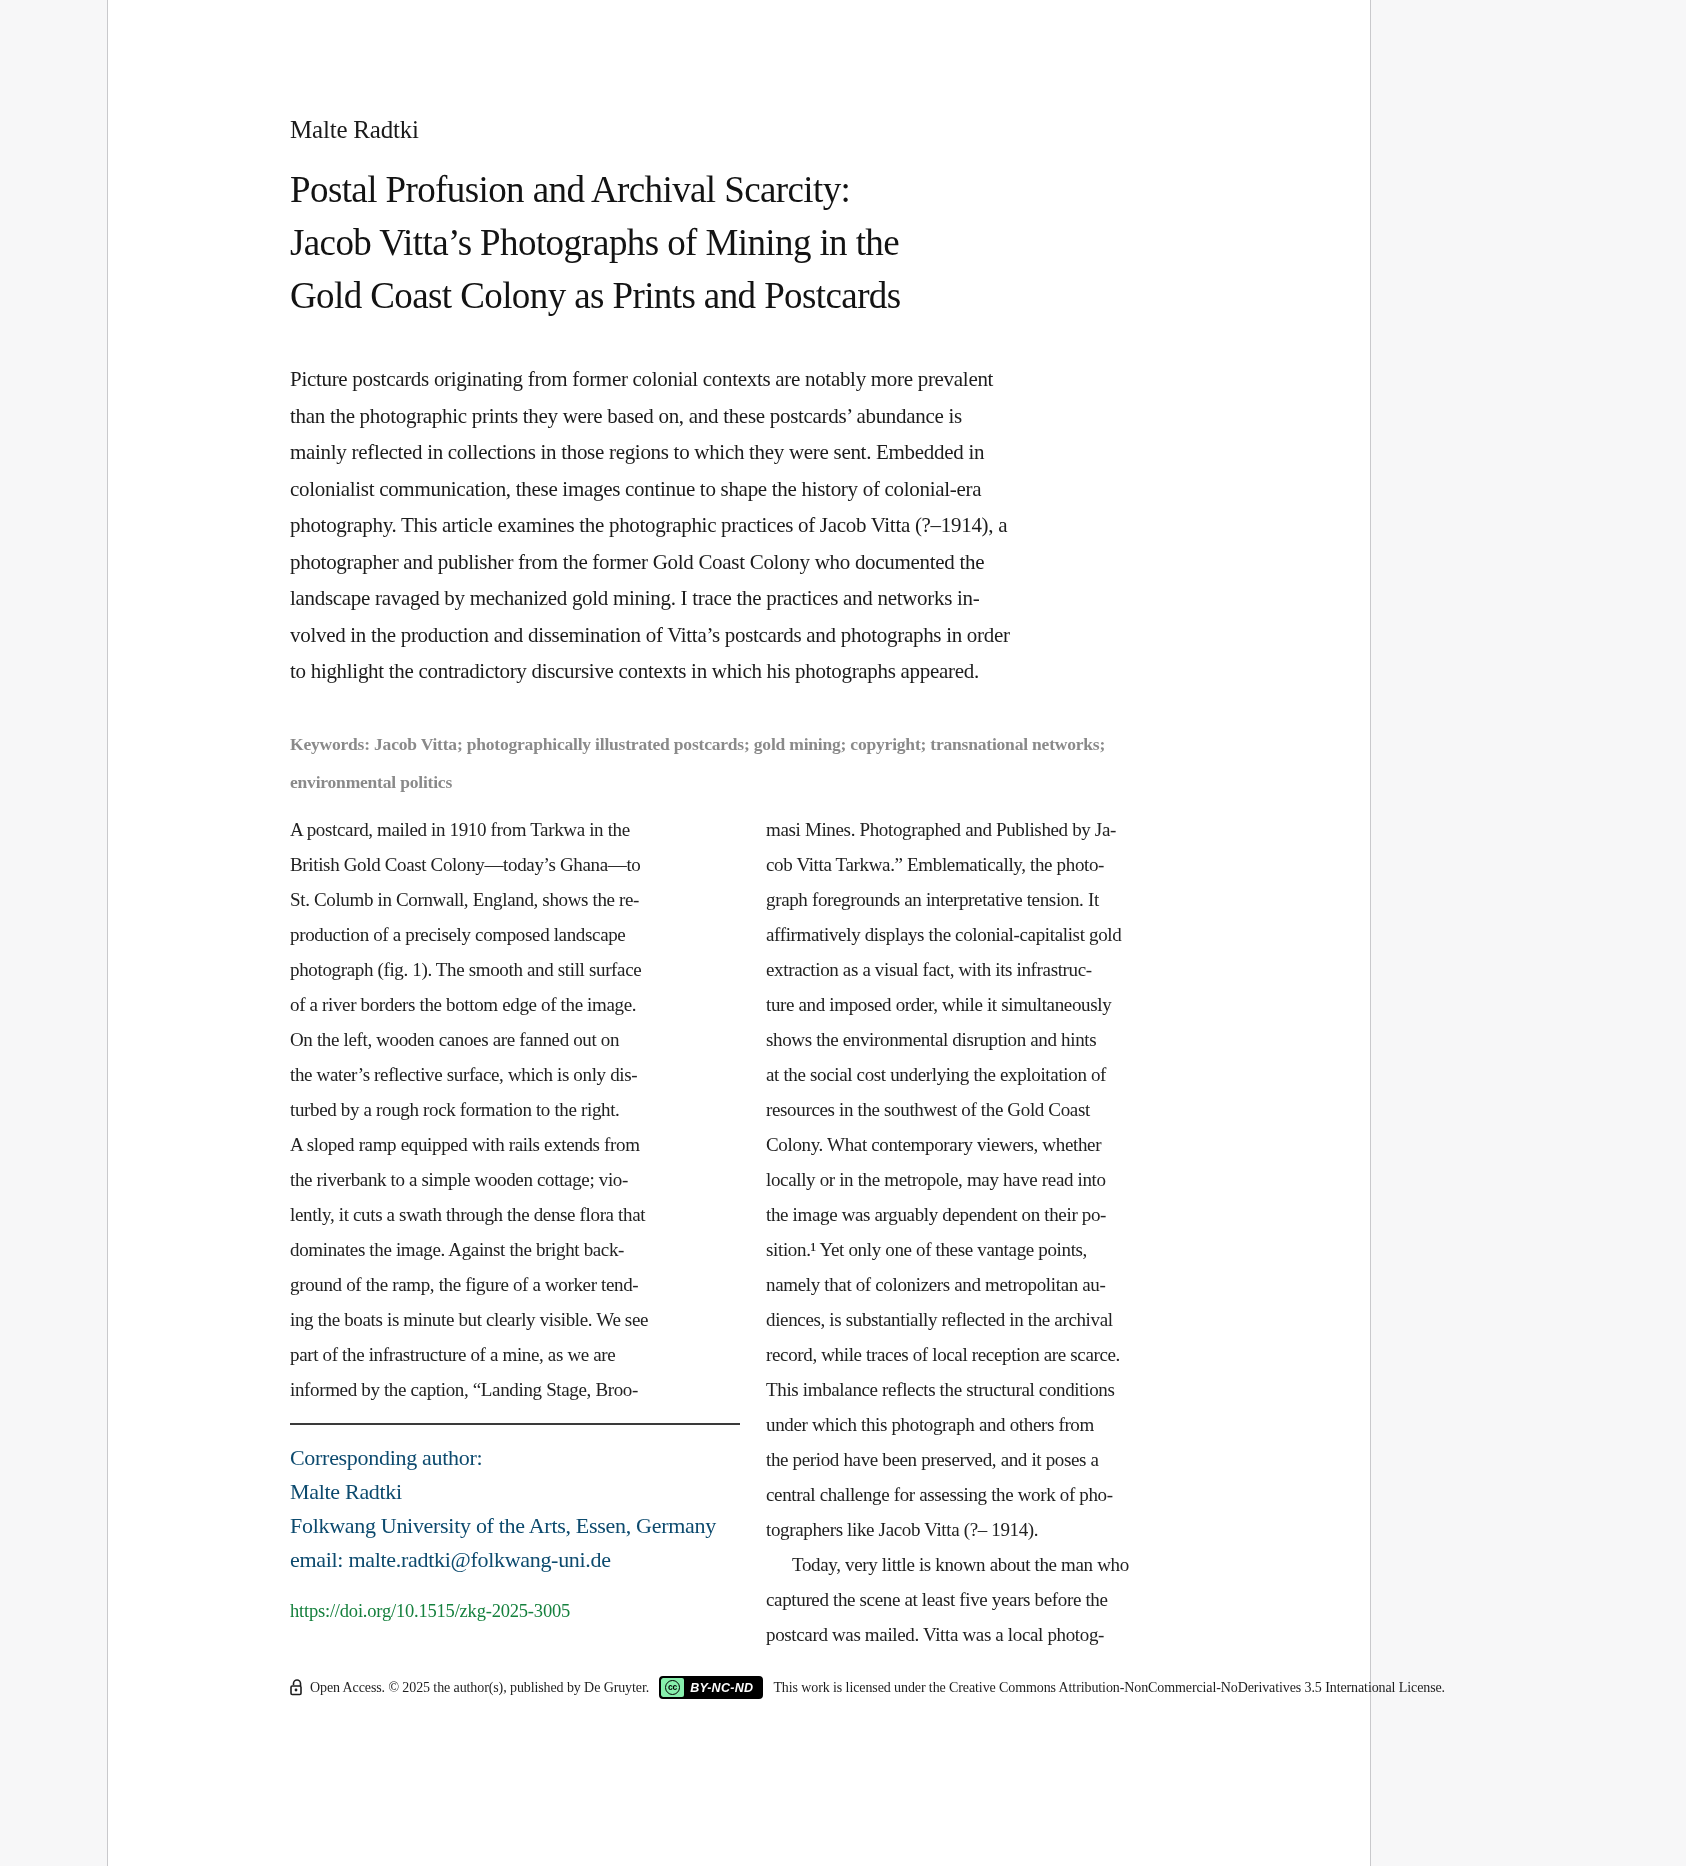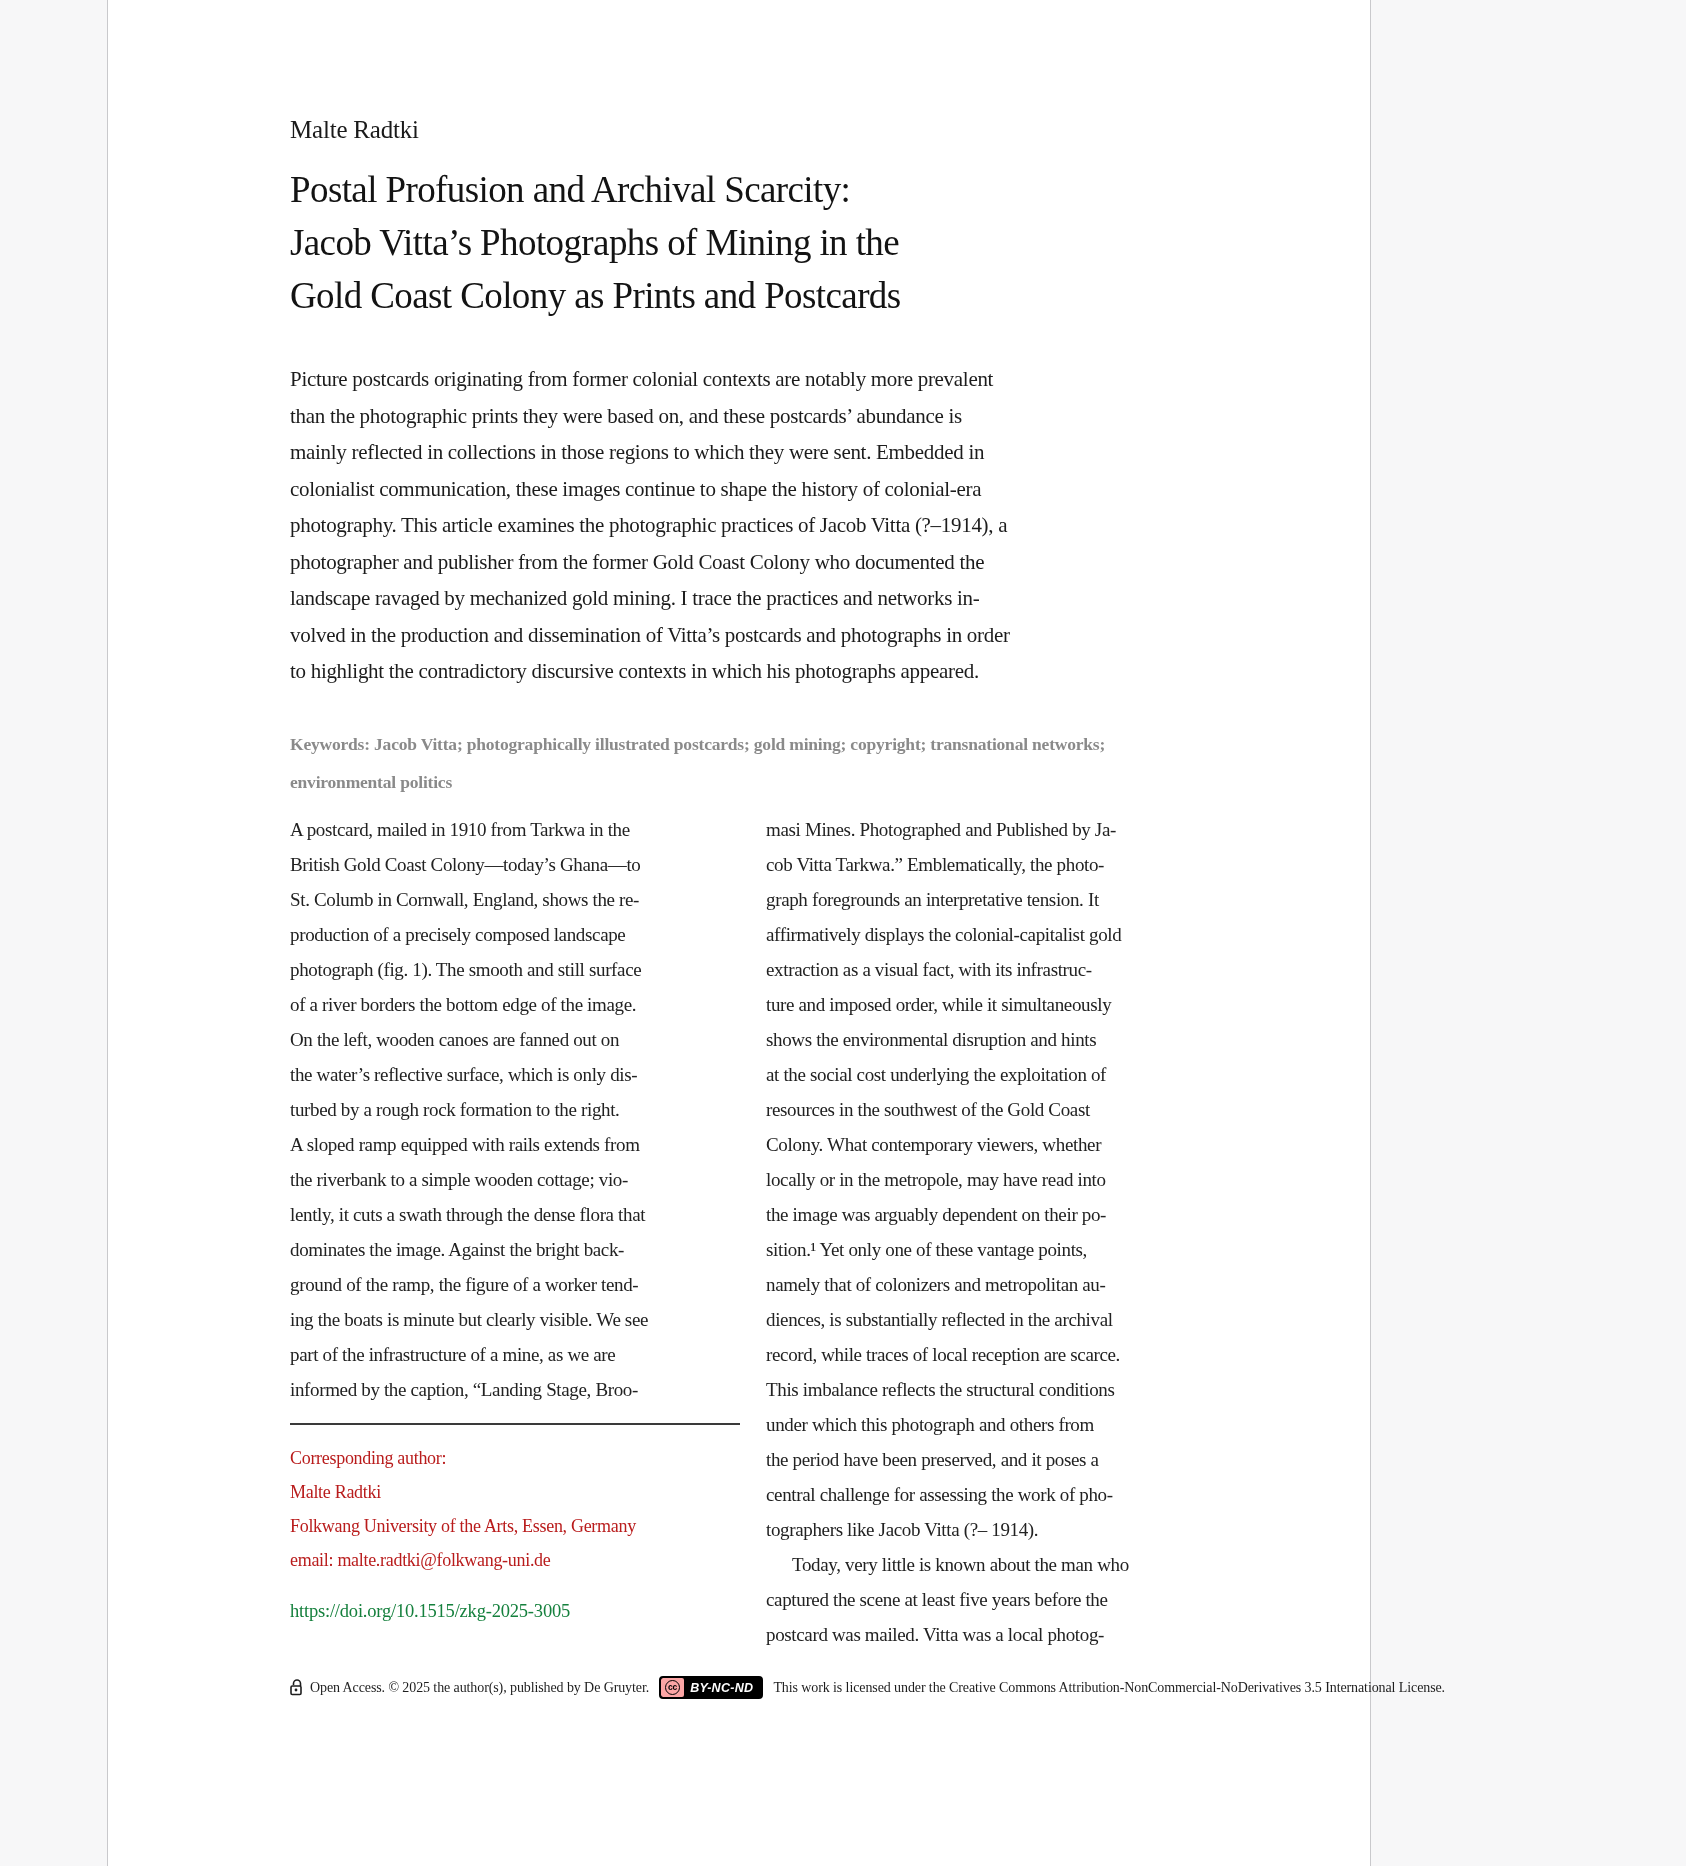--- a/index.html
+++ b/index.html
@@ -50,43 +50,43 @@
     font-size: 19px; line-height: 35px; letter-spacing: -0.35px;
     color: #222222; white-space: pre-line;
   }
   .para-indent { text-indent: 26px; }
   .footnote-rule {
     border: none; border-top: 2px solid #3a3a3a;
     margin: 16px 0 0 0; width: 450px;
   }
   .corr-block {
     margin-top: 16px;
-    font-size: 18px; line-height: 34px; letter-spacing: -0.3px;
-    color: #b91c1c;
+    font-size: 22px; line-height: 34px; letter-spacing: -0.3px;
+    color: #0c4a6e;
     font-family: Liberation Serif, serif;
   }
   .doi { margin-top: 24px; font-size: 18.5px; letter-spacing: -0.2px; color: #15803d; }
 
   .footer {
     position: absolute; top: 1676px; left: 0;
     width: 1240px;
     display: flex; align-items: center; gap: 7px;
     font-size: 14px; letter-spacing: -0.1px; color: #1e1e1e;
     white-space: nowrap;
   }
   .oa-icon { flex: 0 0 auto; display: inline-flex; }
   .cc-badge {
     display: inline-flex; align-items: stretch;
     border: 2px solid #000; background: #000; border-radius: 4px;
     height: 19px; overflow: hidden; flex: 0 0 auto;
     font-family: "Liberation Sans", sans-serif;
     margin: 0 3px;
   }
   .cc-left {
-    background: #fca5a5; display: flex; align-items: center;
+    background: #86efac; display: flex; align-items: center;
     padding: 0 4px; border-radius: 2px;
   }
   .cc-circle {
     width: 13px; height: 13px; border: 1.6px solid #000; border-radius: 50%;
     display: flex; align-items: center; justify-content: center;
     font-size: 8.5px; font-weight: bold; color: #000; line-height: 1;
   }
   .cc-right {
     color: #fff; font-weight: bold; font-style: italic;
     font-size: 12.5px; display: flex; align-items: center;

